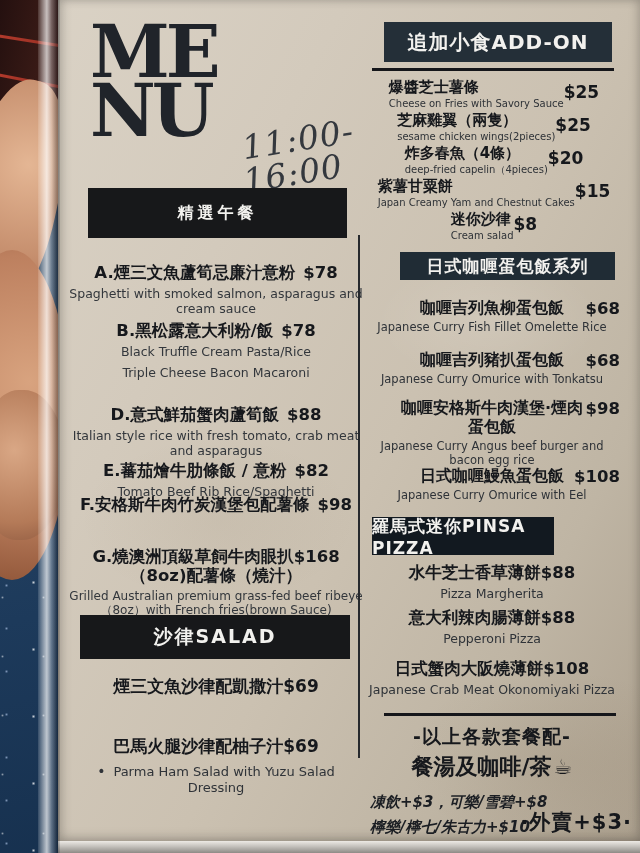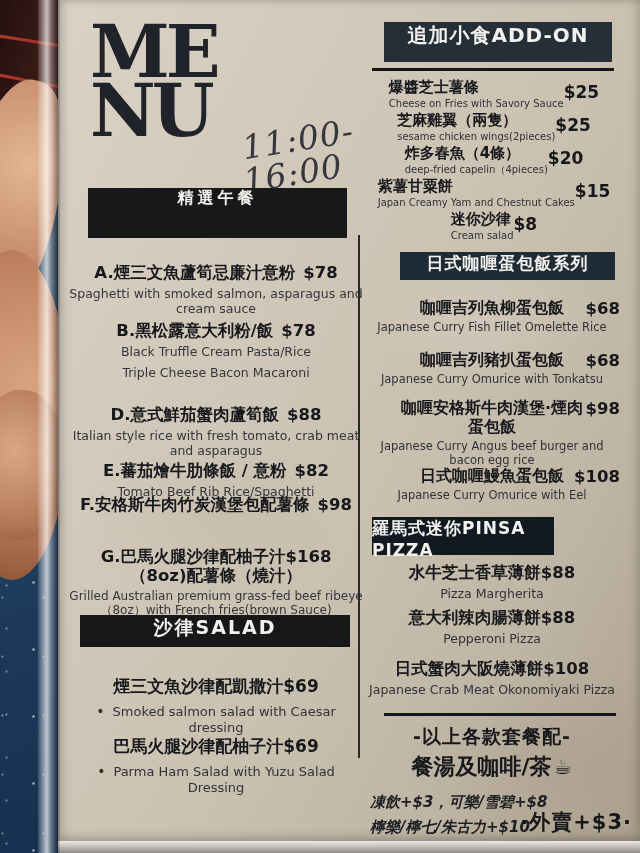--- a/index.html
+++ b/index.html
@@ -81,23 +81,23 @@
     font-weight:700;font-size:72px;line-height:.82;letter-spacing:-4px;color:#20242a;
   }
   .hours{
     position:absolute;left:186px;top:118px;width:170px;
     font-family:"DejaVu Serif","Liberation Serif",serif;
     font-style:italic;font-size:33px;line-height:1.0;color:#34383e;
     transform:rotate(-9deg);letter-spacing:1px;
   }
   .hours .h2{margin-left:-4px;}
 
-  .bar{position:absolute;display:flex;align-items:flex-start;justify-content:center;color:#f2f1ee;font-weight:700;}
+  .bar{position:absolute;display:flex;align-items:center;justify-content:center;color:#f2f1ee;font-weight:700;}
   .bar-lunch{left:30px;top:188px;width:259px;height:50px;background:#17181a;font-size:16px;letter-spacing:4px;}
-  .bar-salad{left:22px;top:615px;width:270px;height:32px;background:#17181a;font-size:19px;letter-spacing:2px;}
+  .bar-salad{left:22px;top:615px;width:270px;height:44px;background:#17181a;font-size:19px;letter-spacing:2px;}
 
   .litem{position:absolute;left:10px;width:296px;text-align:center;}
   .ltitle{font-size:16.5px;line-height:21px;font-weight:700;color:#16181c;}
   .ltitle .p{margin-left:8px;}
   .ltitle2{font-size:16.5px;line-height:19px;font-weight:700;color:#16181c;}
   .ldesc{font-size:12.5px;line-height:15px;margin-top:3px;color:#33373c;font-weight:500;}
   .li-a{top:262px;} .li-b{top:320px;} .li-c{top:362px;} .li-d{top:404px;}
   .li-e{top:460px;} .li-f{top:494px;} .li-g{top:547px;}
   .li-g .ldesc{font-size:12px;line-height:14px;margin-top:4px;}
 
@@ -189,32 +189,31 @@
       <div class="ldesc">Italian style rice with fresh tomato, crab meat and asparagus</div>
     </div>
     <div class="litem li-e">
       <div class="ltitle"><span>E.蕃茄燴牛肋條飯 / 意粉</span><span class="p">$82</span></div>
       <div class="ldesc">Tomato Beef Rib Rice/Spaghetti</div>
     </div>
     <div class="litem li-f">
       <div class="ltitle"><span>F.安格斯牛肉竹炭漢堡包配薯條</span><span class="p">$98</span></div>
     </div>
     <div class="litem li-g">
-      <div class="ltitle2"><span>G.巴馬火腿沙律配柚子汁</span><span class="p">$168</span></div>
+      <div class="ltitle2"><span>G.燒澳洲頂級草飼牛肉眼扒</span><span class="p">$168</span></div>
       <div class="ltitle2">（8oz)配薯條（燒汁）</div>
       <div class="ldesc">Grilled Australian premium grass-fed beef ribeye（8oz）with French fries(brown Sauce)</div>
     </div>
 
     <div class="bar bar-salad">
       <span>沙律SALAD</span>
     </div>
 
     <div class="sitem si-1">
       <div class="stitle"><span>煙三文魚沙律配凱撒汁</span><span>$69</span></div>
-      <div class="sdesc"><span class="bullet">•</span><span>Smoked salmon salad with Caesar dressing</span></div>
     </div>
     <div class="sitem si-2">
       <div class="stitle"><span>巴馬火腿沙律配柚子汁</span><span>$69</span></div>
       <div class="sdesc"><span class="bullet">•</span><span>Parma Ham Salad with Yuzu Salad Dressing</span></div>
     </div>
 
     <div class="divider"></div>
 
     <div class="bar bar-addon">
       <span>追加小食ADD-ON</span>

